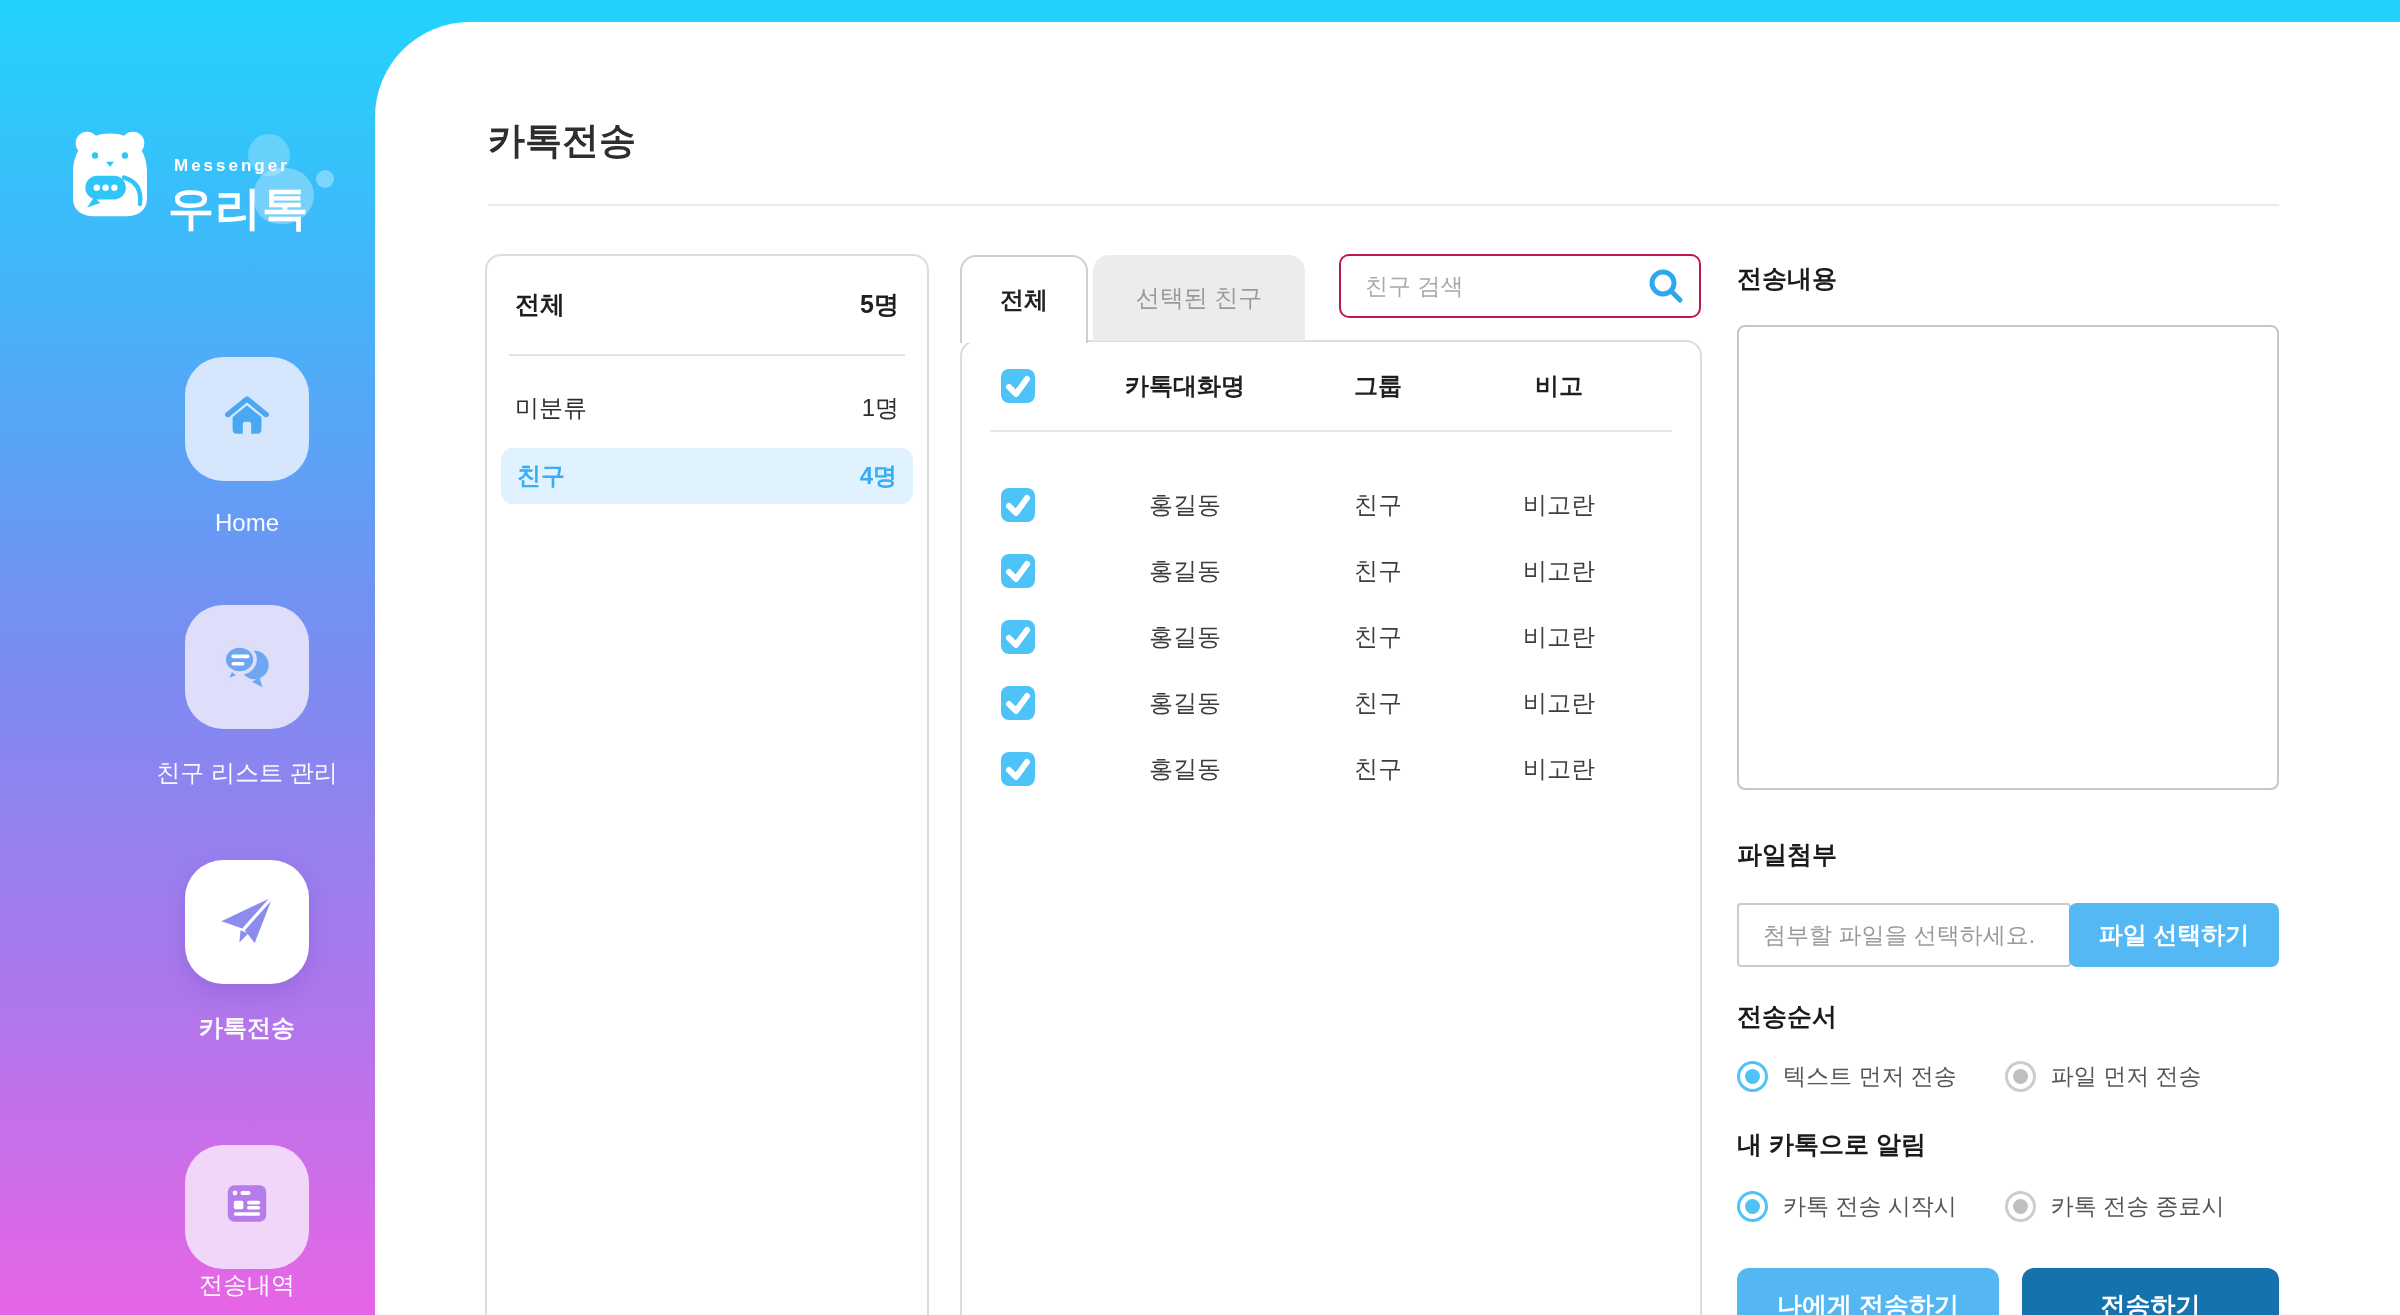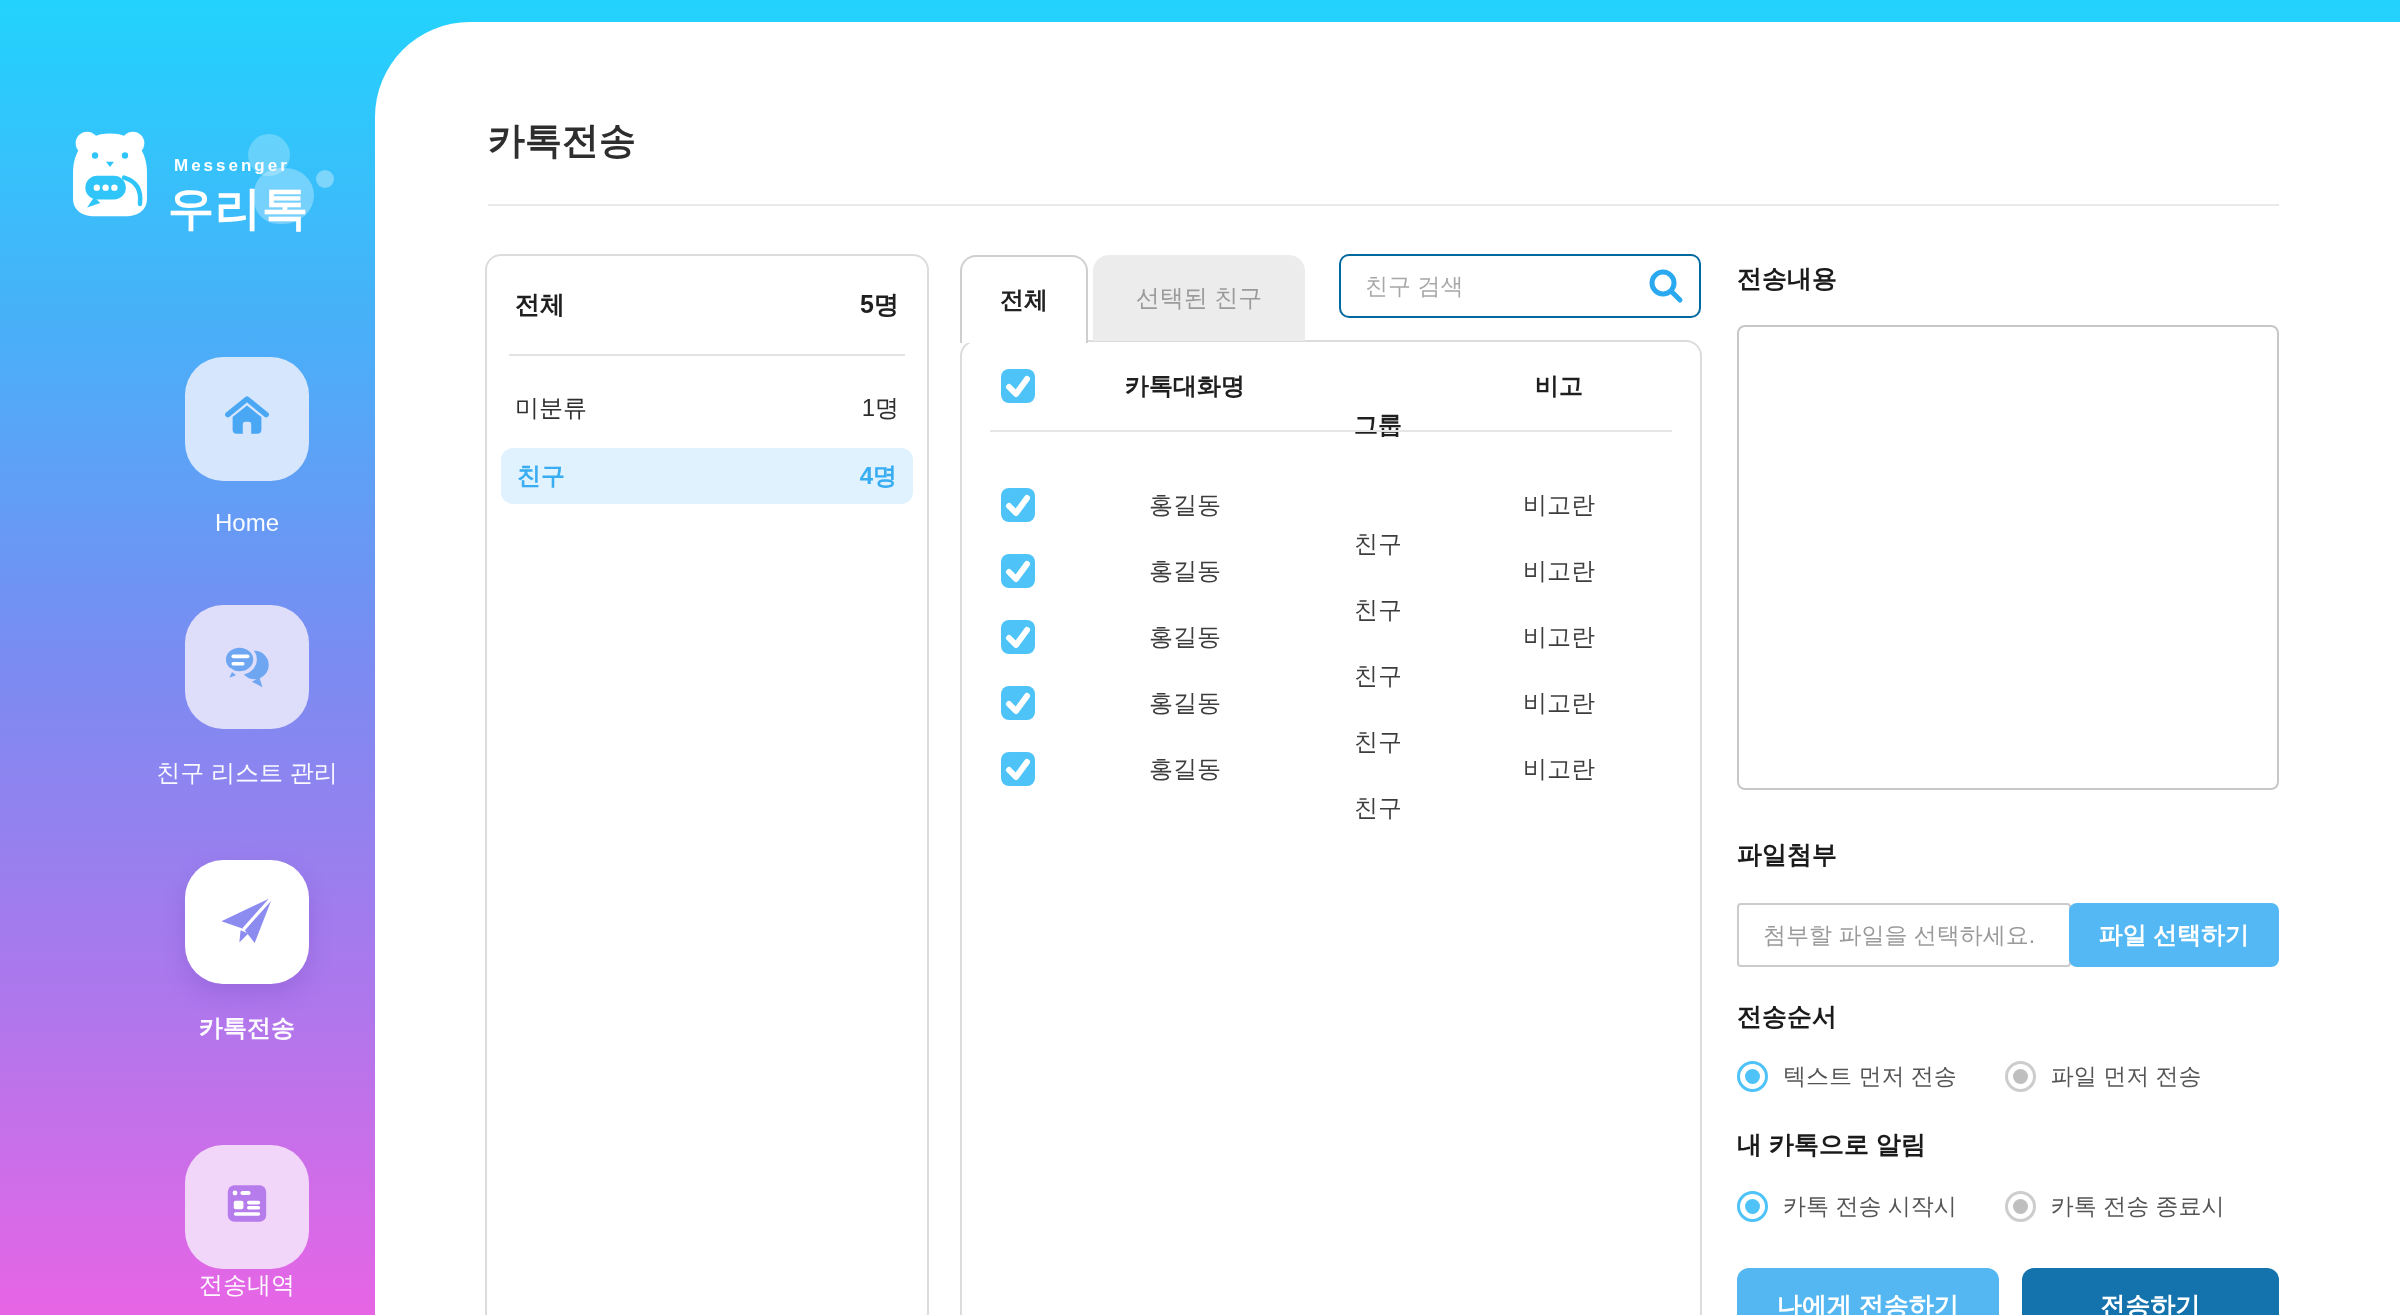--- a/index.html
+++ b/index.html
@@ -76,41 +76,41 @@
     border-radius: 16px 16px 0 0;
     font-size: 24px; font-weight: 700; color: #222;
   }
   .tab-selected {
     left: 1093px; top: 255px; width: 212px; height: 86px;
     background: #ECECEC; border-radius: 16px 16px 0 0;
     font-size: 24px; color: #9A9A9A;
   }
   .search-box {
     left: 1339px; top: 254px; width: 362px; height: 64px;
-    background: #fff; border: 2px solid #0369a1; border-radius: 10px; z-index: 2;
+    background: #fff; border: 2px solid #be185d; border-radius: 10px; z-index: 2;
   }
   .search-box input {
     position: absolute; left: 24px; top: 0; width: 280px; height: 60px;
     border: none; outline: none; font-size: 23px; color: #333;
     font-family: "Liberation Sans", sans-serif;
   }
   .search-box input::placeholder { color: #A8A8A8; }
   .search-icon { position: absolute; right: 12px; top: 11px; cursor: pointer; }
 
   
   .table-panel {
     left: 960px; top: 340px; width: 742px; height: 990px;
     background: #fff; border: 2px solid #DCDCDC; border-radius: 16px; z-index: 2;
   }
   .thead { position: absolute; left: 0; top: 0; width: 100%; height: 88px; }
   .thead-divider { position: absolute; left: 28px; right: 28px; top: 88px; height: 1.5px; background: #E6E6E6; }
   .col { position: absolute; transform: translateX(-50%); top: 50%; }
   .c-check { left: 73px; }
   .c-name  { left: 223px; }
-  .c-group { left: 416px; margin-top: 39px; }
+  .c-group { left: 416px; }
   .c-note  { left: 597px; }
   .th-text { font-size: 24px; font-weight: 700; color: #1F1F1F; transform: translate(-50%, -50%); }
   .td-text { font-size: 24px; color: #3D3D3D; transform: translate(-50%, -50%); }
   .trow { position: absolute; left: 0; width: 100%; height: 66px; }
   .trow-0 { top: 130px; } .trow-1 { top: 196px; } .trow-2 { top: 262px; } .trow-3 { top: 328px; } .trow-4 { top: 394px; }
   .checkbox {
     width: 34px; height: 34px; border-radius: 8px; background: #4EC3F7;
     display: flex; align-items: center; justify-content: center;
     transform: translate(-50%, -50%); cursor: pointer;
   }

